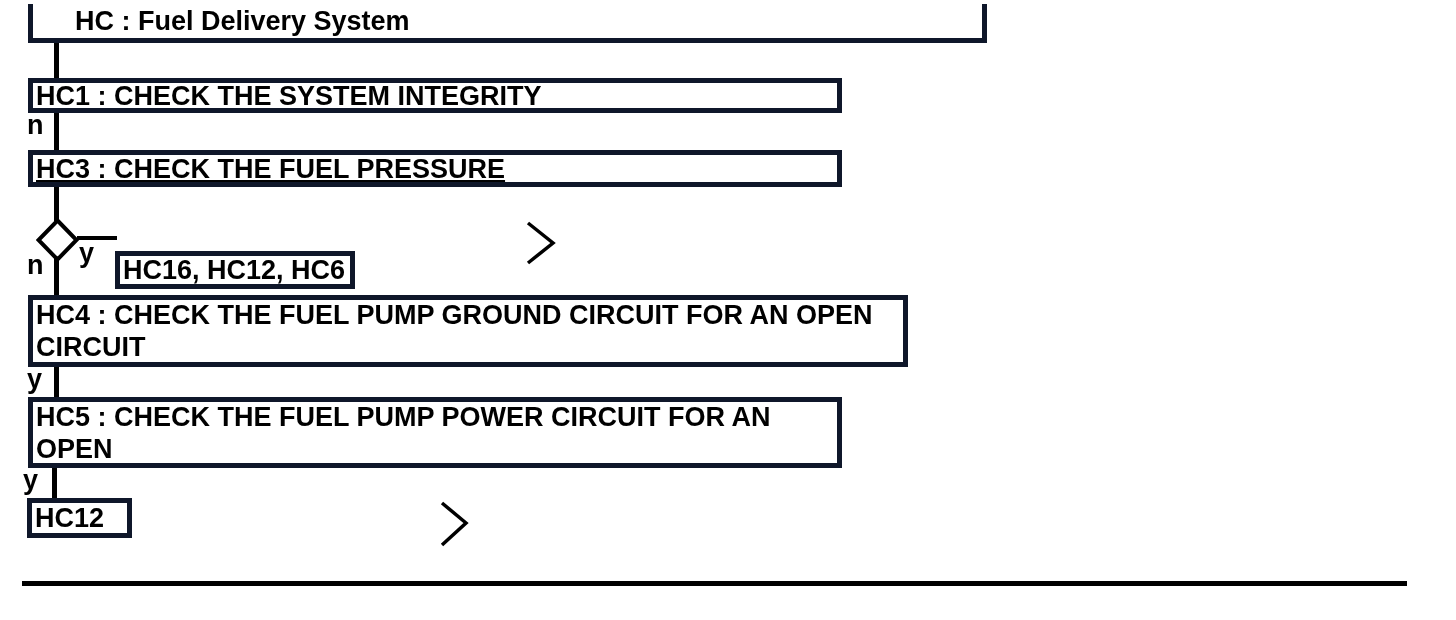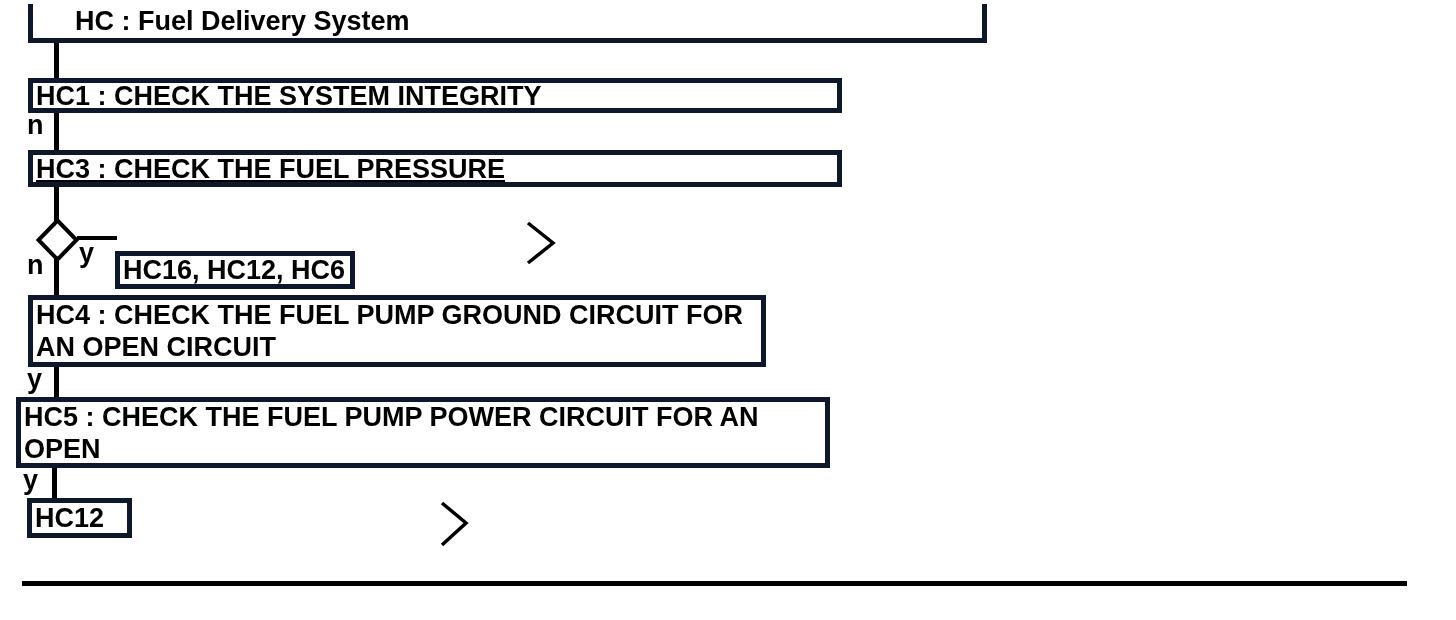--- a/index.html
+++ b/index.html
@@ -31,22 +31,22 @@
   .vline { position: absolute; width: 5px; background: #000000; }
   .hline { position: absolute; height: 4px; background: #000000; }
   .blabel { position: absolute; font-size: 27px; line-height: 27px; }
   .svgabs { position: absolute; display: block; }
   .divider { position: absolute; background: #000000; }
 
   #titleBox { left: 28px; top: 4px;   width: 959px; height: 39px; border-top: none; padding-left: 42px; }
   #hc1      { left: 28px; top: 78px;  width: 814px; height: 35px; }
   #hc3      { left: 28px; top: 150px; width: 814px; height: 37px; text-decoration: underline; }
   #hc16     { left: 115px; top: 219px; width: 240px; height: 38px; margin-top: 32px; }
-  #hc4      { left: 28px; top: 295px; width: 738px; height: 72px; }
-  #hc5      { left: 16px; top: 397px; width: 814px; height: 71px; }
+  #hc4      { left: 28px; top: 295px; width: 880px; height: 72px; }
+  #hc5      { left: 28px; top: 397px; width: 814px; height: 71px; }
   #hc12     { left: 27px; top: 498px; width: 105px;  height: 40px; }
 
   #c1 { left: 54px; top: 43px;  height: 35px; }
   #c2 { left: 54px; top: 113px; height: 37px; }
   #c3 { left: 54px; top: 187px; height: 34px; }
   #c4 { left: 54px; top: 257px; height: 38px; }
   #c5 { left: 54px; top: 367px; height: 30px; }
   #c6 { left: 52px; top: 468px; height: 30px; }
   #hYes { left: 77px; top: 236px; width: 40px; }
 

